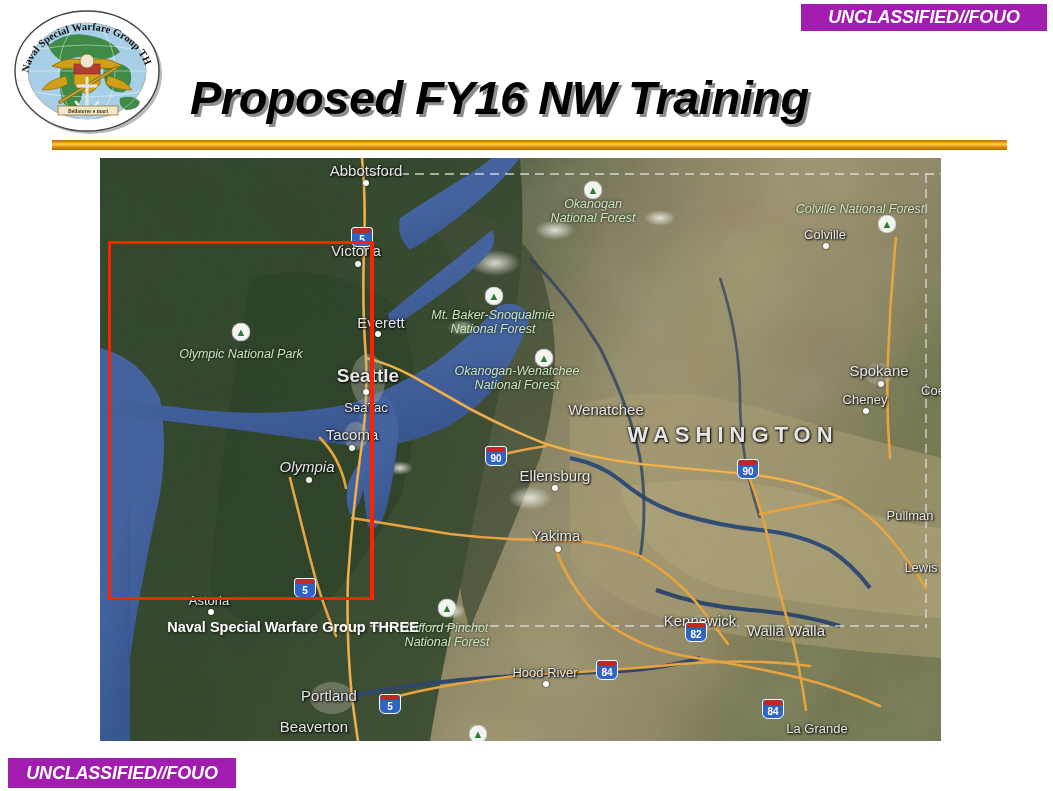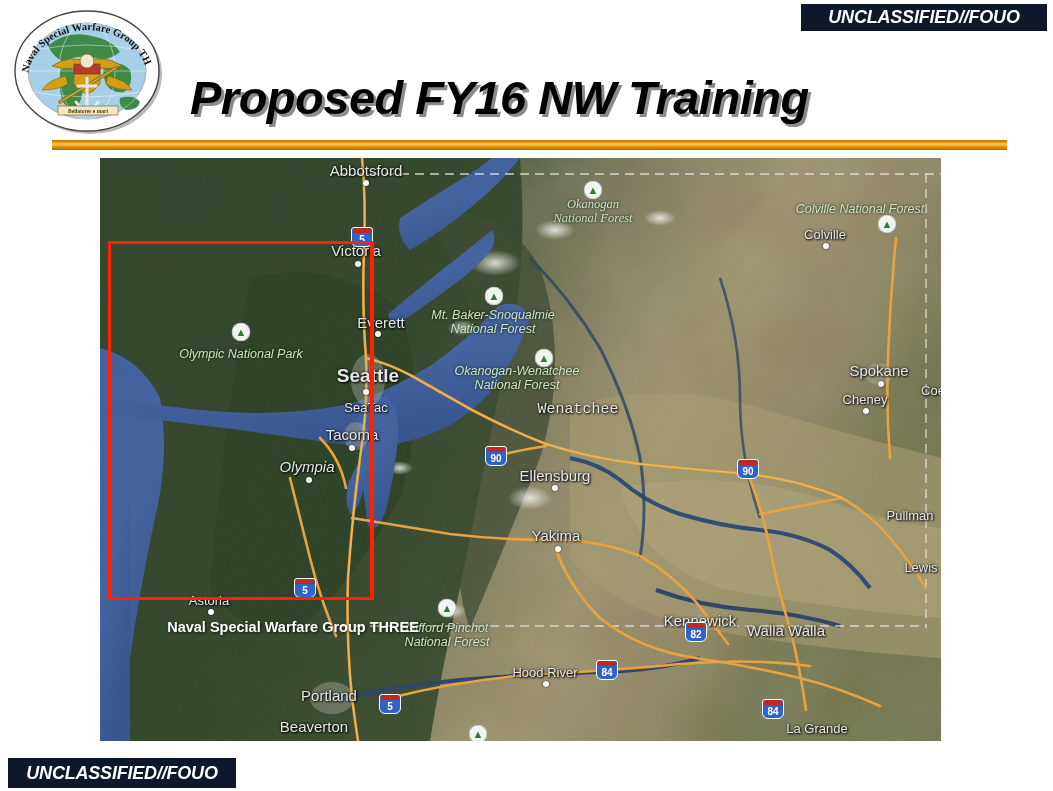--- a/index.html
+++ b/index.html
@@ -9,21 +9,21 @@
   body {
     width: 1053px; height: 791px;
     position: relative;
     overflow: hidden;
     font-family: "Liberation Sans", sans-serif;
   }
 
   
   .class-banner {
     position: absolute;
-    background: #0f172a;
+    background: #a21caf;
     color: #ffffff;
     font-weight: bold;
     font-style: italic;
     letter-spacing: -0.2px;
     display: flex;
     align-items: center;
     justify-content: center;
   }
   #banner-top {
     right: 6px; top: 4px;
@@ -332,39 +332,40 @@
       <ellipse cx="256" cy="278" rx="12" ry="14"></ellipse>
       <ellipse cx="232" cy="540" rx="22" ry="16"></ellipse>
       <ellipse cx="779" cy="216" rx="14" ry="11"></ellipse>
       <ellipse cx="600" cy="466" rx="12" ry="9"></ellipse>
     </g>
 
     <rect x="0" y="0" width="841" height="583" filter="url(#grain)" opacity="0.28"></rect>
   </svg>
 
   <div class="forest-pin" style="left:493px; top:32px;">▲</div>
-  <div class="map-label forest" style="left:493px; top:53px;font-family:Liberation Serif, serif;">Okanogan<br>National Forest</div>
+  <div class="map-label forest" style="left:493px; top:53px;">Okanogan<br>National Forest</div>
 
   <div class="forest-pin" style="left:787px; top:66px;">▲</div>
   <div class="map-label forest" style="left:760px; top:51px;">Colville National Forest</div>
 
   <div class="forest-pin" style="left:394px; top:138px;">▲</div>
   <div class="map-label forest" style="left:393px; top:164px;">Mt. Baker-Snoqualmie<br>National Forest</div>
 
   <div class="forest-pin" style="left:444px; top:200px;">▲</div>
   <div class="map-label forest" style="left:417px; top:220px;">Okanogan-Wenatchee<br>National Forest</div>
 
   <div class="forest-pin" style="left:141px; top:174px;">▲</div>
   <div class="map-label forest" style="left:141px; top:196px;">Olympic National Park</div>
 
   <div class="forest-pin" style="left:347px; top:450px;">▲</div>
   <div class="map-label forest" style="left:347px; top:477px;">Gifford Pinchot<br>National Forest</div>
 
   <div class="forest-pin" style="left:378px; top:576px;">▲</div>
 
+  <div class="map-label state" style="left:633px; top:277px;">WASHINGTON</div>
 
   <div class="map-label city-med" style="left:266px; top:12px;">Abbotsford</div>
   <div class="city-dot" style="left:266px; top:25px;"></div>
 
   <div class="map-label city-med" style="left:256px; top:92px;">Victoria</div>
   <div class="city-dot" style="left:258px; top:106px;"></div>
 
   <div class="map-label city-med" style="left:281px; top:164px;">Everett</div>
   <div class="city-dot" style="left:278px; top:176px;"></div>
 
@@ -375,21 +376,21 @@
 
   <div class="map-label city-med" style="left:252px; top:276px;">Tacoma</div>
   <div class="city-dot" style="left:252px; top:290px;"></div>
 
   <div class="map-label city-med" style="left:207px; top:308px;font-style:italic;">Olympia</div>
   <div class="city-dot" style="left:209px; top:322px;"></div>
 
   <div class="map-label city" style="left:109px; top:442px;">Astoria</div>
   <div class="city-dot" style="left:111px; top:454px;"></div>
 
-  <div class="map-label city-med" style="left:478px; top:251px;font-family:Liberation Mono, monospace;">Wenatchee</div>
+  <div class="map-label city-med" style="left:506px; top:251px;">Wenatchee</div>
 
   <div class="map-label city-med" style="left:455px; top:317px;text-align:right;">Ellensburg</div>
   <div class="city-dot" style="left:455px; top:330px;"></div>
 
   <div class="map-label city-med" style="left:456px; top:377px;">Yakima</div>
   <div class="city-dot" style="left:458px; top:391px;"></div>
 
   <div class="map-label city-med" style="left:600px; top:462px;">Kennewick</div>
   <div class="city-dot" style="left:602px; top:475px;"></div>
 

